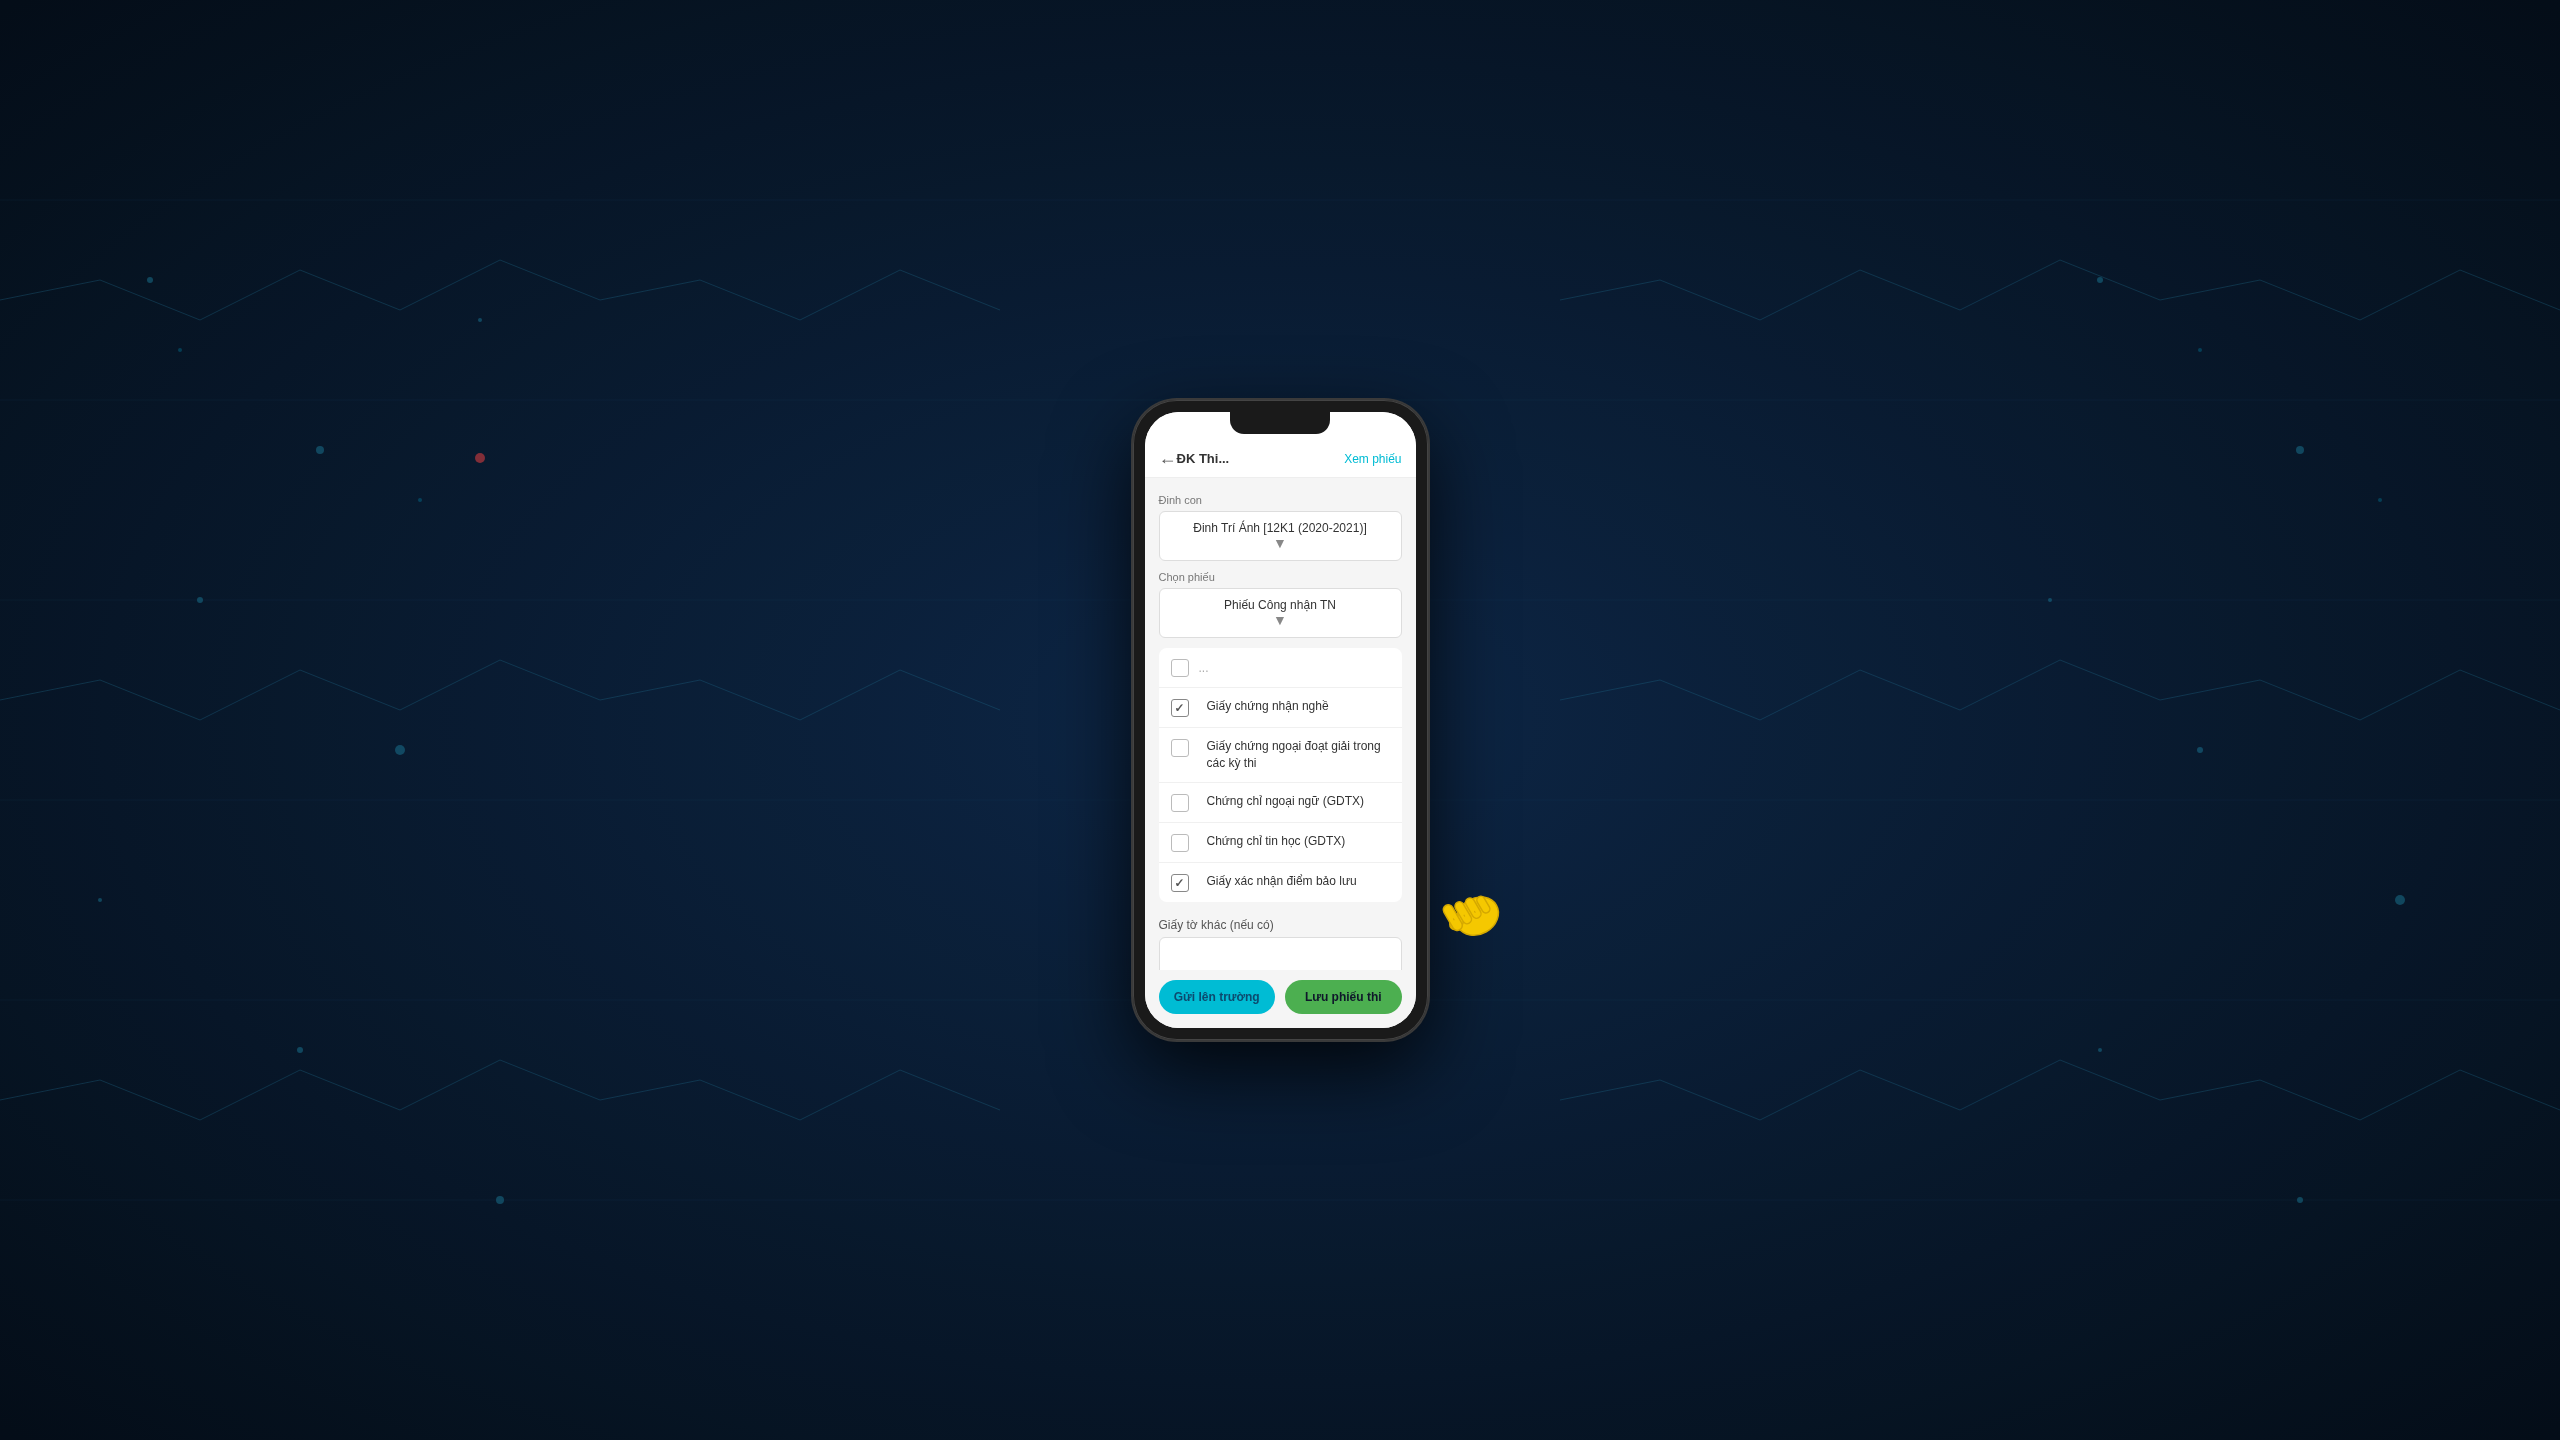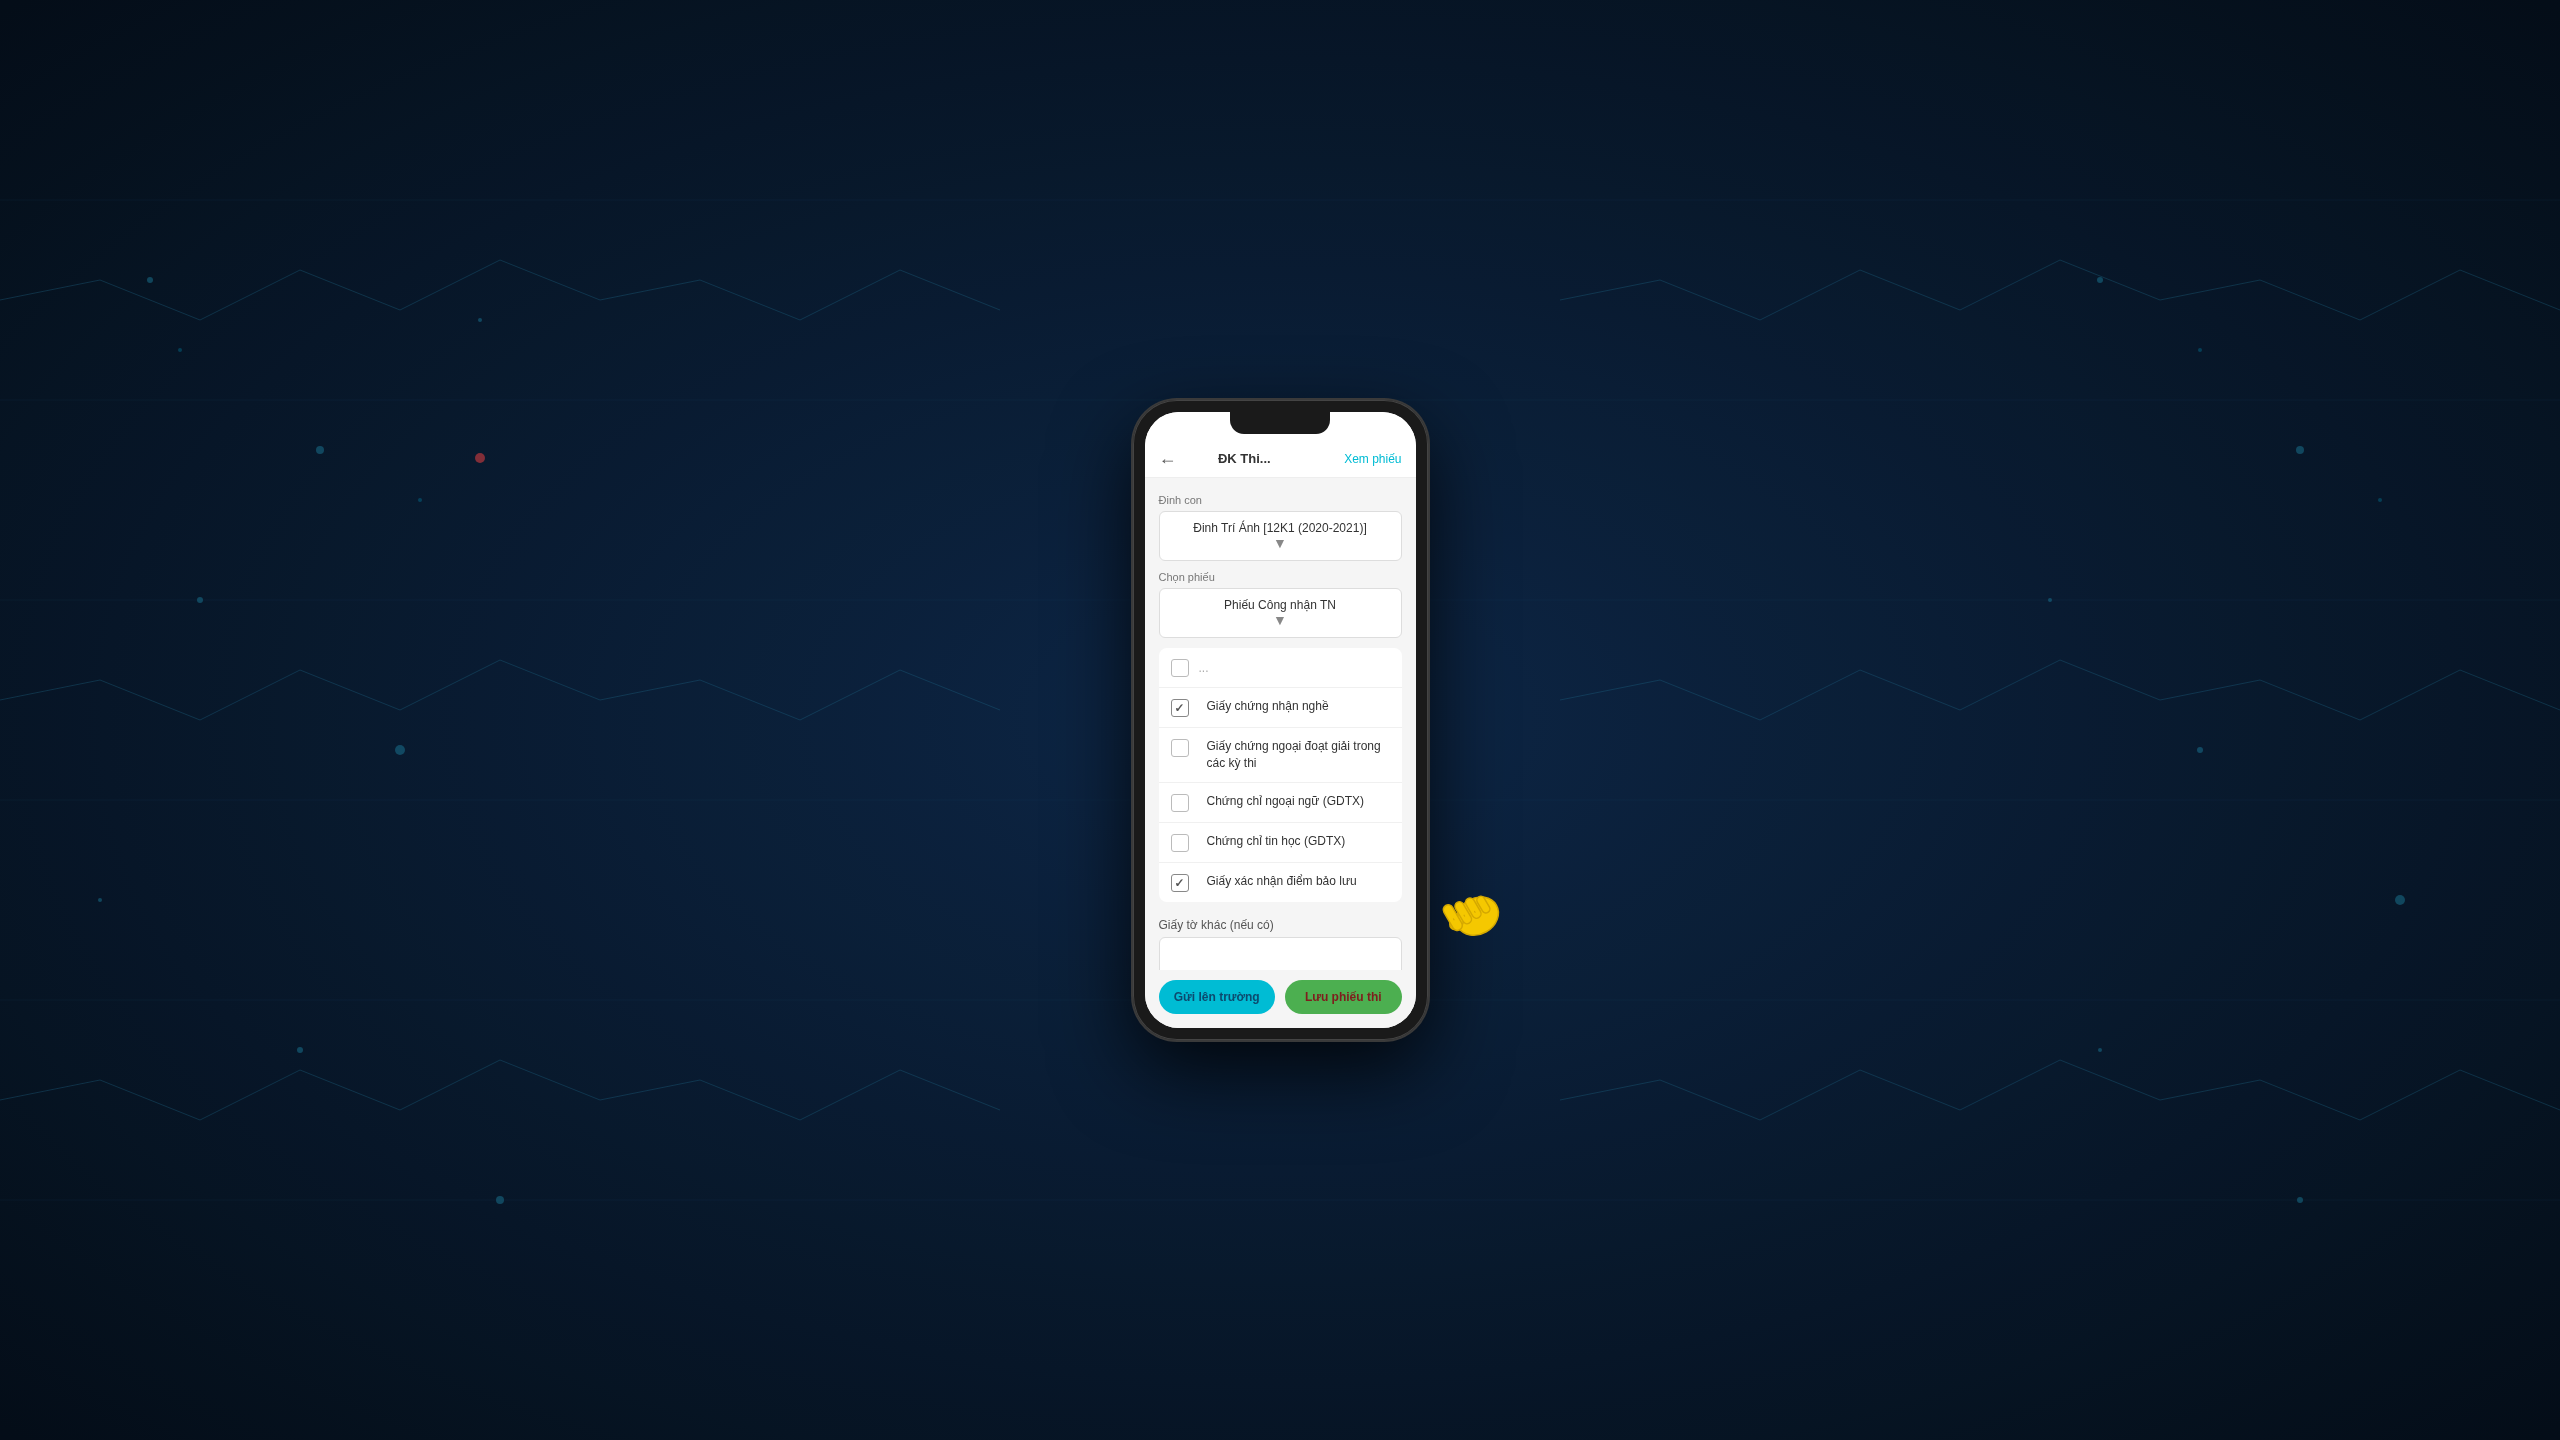--- a/index.html
+++ b/index.html
@@ -89,21 +89,20 @@
       color: #555;
       font-size: 18px;
       cursor: pointer;
     }
 
     .header-title {
       font-size: 13px;
       font-weight: 600;
       color: #333;
       flex: 1;
-      text-align: center;
     }
 
     .header-link {
       color: #00bcd4;
       font-size: 12px;
       cursor: pointer;
       margin-left: 32px;
     }
 
     
@@ -253,21 +252,21 @@
       padding: 10px;
       font-size: 12px;
       font-weight: 600;
       cursor: pointer;
       text-align: center;
     }
 
     .btn-save {
       flex: 1;
       background: #4caf50;
-      color: #7f1d1d;
+      color: #0f172a;
       border: none;
       border-radius: 20px;
       padding: 10px;
       font-size: 12px;
       font-weight: 600;
       cursor: pointer;
       text-align: center;
     }
 
     

